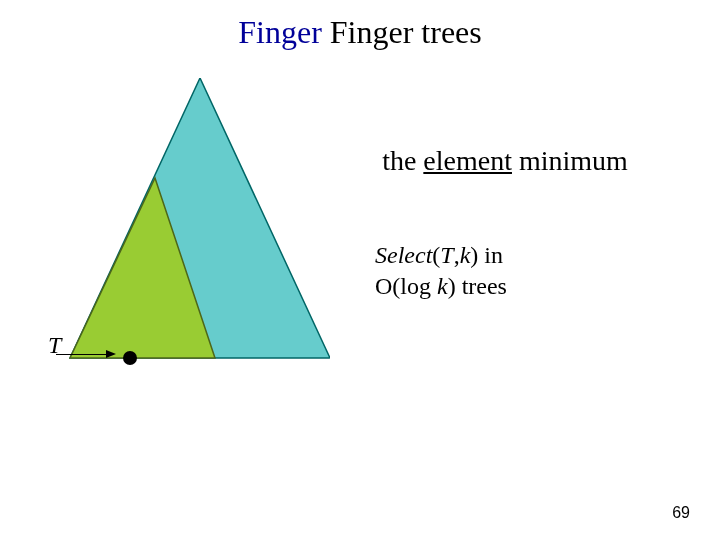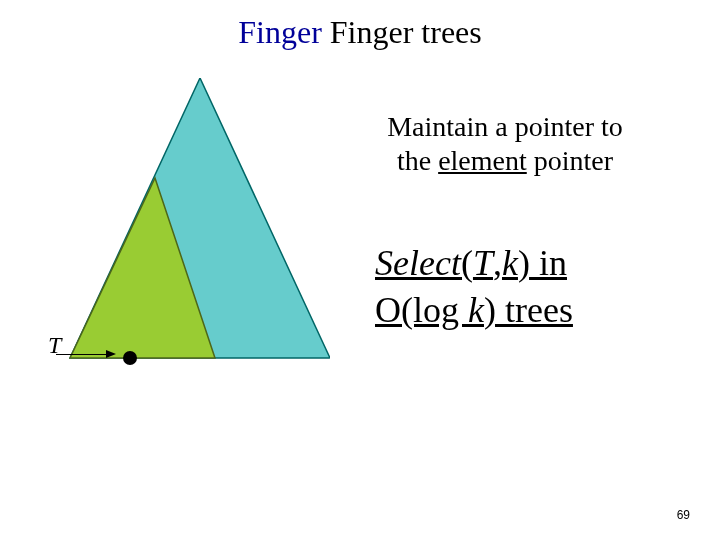--- a/index.html
+++ b/index.html
@@ -35,23 +35,22 @@
     line-height: 1.2;
   }
   .underline {
     text-decoration: underline;
   }
   .complexity {
     position: absolute;
     top: 240px;
     left: 375px;
     width: 300px;
-    font-size: 36px;
+    font-size: 24px;
     line-height: 1.3;
-    text-decoration: underline;
   }
   .complexity .ital {
     font-style: italic;
   }
   .diagram {
     position: absolute;
     top: 78px;
     left: 40px;
     width: 290px;
     height: 300px;
@@ -91,21 +90,21 @@
     width: 0;
     height: 0;
     border-top: 4.5px solid transparent;
     border-bottom: 4.5px solid transparent;
     border-left: 10px solid #000;
   }
   .slide-num {
     position: absolute;
     bottom: 18px;
     right: 30px;
-    font-size: 12px;
+    font-size: 16px;
     font-family: Arial, Helvetica, sans-serif;
     color: #000;
   }
 </style>
 </head>
 <body>
 
 <div class="title">
   <span class="finger">Finger</span><span> Finger trees</span>
 </div>
@@ -120,22 +119,22 @@
   </svg>
 </div>
 
 <div class="t-label">T</div>
 <div class="arrow">
   <div class="arrow-line"></div>
   <div class="arrow-head"></div>
 </div>
 
 <div class="caption">
-  <span>Maintain a pointer to</span><br>
-  <span>the </span><span class="underline">element</span><span> pointer</span>
+  <br>
+  <span>the </span><span class="underline">element</span><span> minimum</span>
 </div>
 
 <div class="complexity">
   <span class="ital">Select</span><span>(</span><span class="ital">T</span><span>,</span><span class="ital">k</span><span>)</span><span> in</span><br>
   <span>O(log </span><span class="ital">k</span><span>)</span><span> trees</span>
 </div>
 
 <div class="slide-num">69</div>
 
 </body></html>

